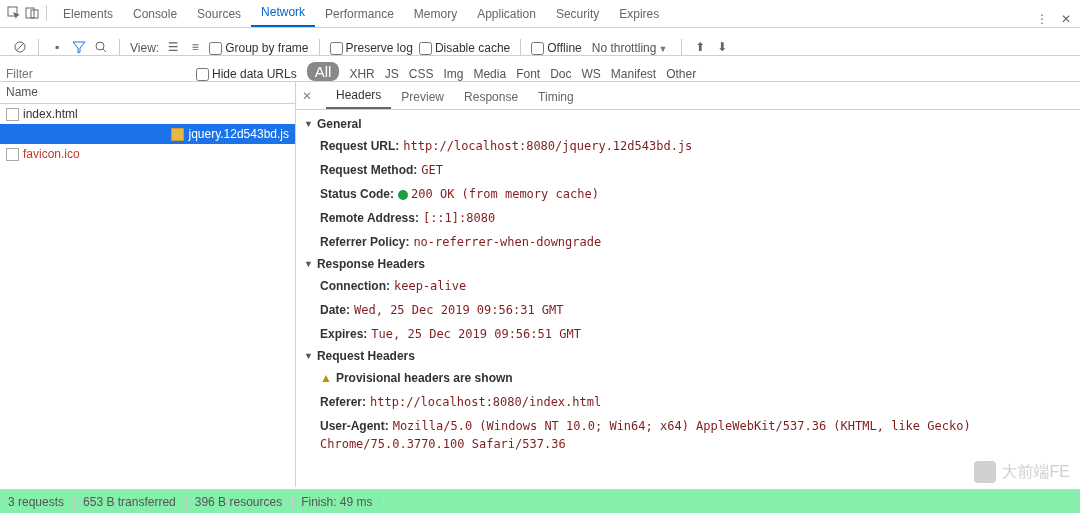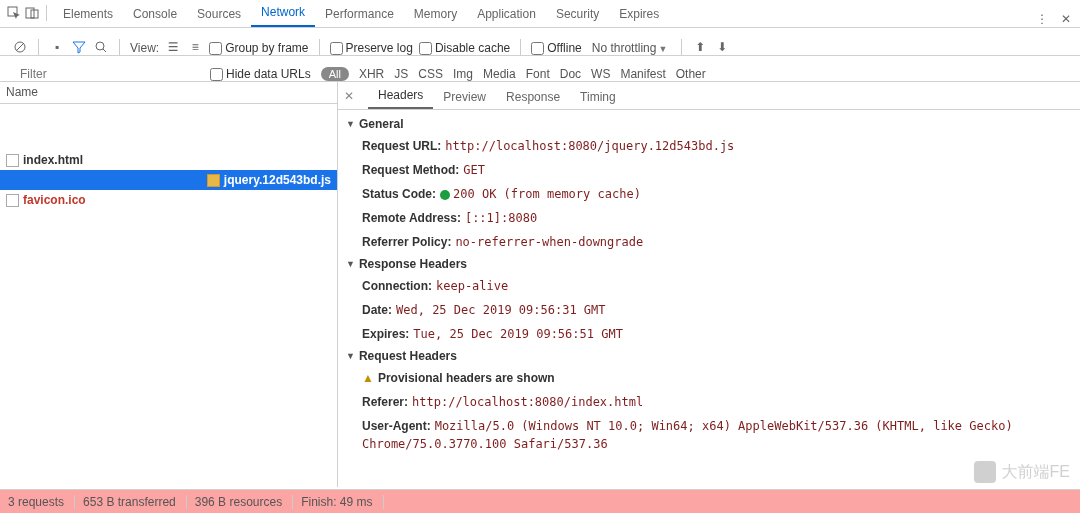--- a/index.html
+++ b/index.html
@@ -9,46 +9,46 @@
 .topbar .left { display: flex; align-items: center; gap: 2px; }
 .ico { width: 16px; height: 16px; display: inline-flex; align-items: center; justify-content: center; color: #666; }
 .tab { padding: 6px 10px; color: #666; cursor: pointer; }
 .tab.active { color: #0066cc; border-bottom: 2px solid #0066cc; }
 .toolbar { height: 28px; border-bottom: 1px solid #d0d0d0; padding: 0 6px; gap: 6px; }
 .rec { width: 12px; height: 12px; border-radius: 50%; background: #d83b01; }
 .sep { width: 1px; height: 16px; background: #ccc; margin: 0 4px; }
 .lbl { color: #555; }
 input[type=checkbox] { margin-right: 3px; vertical-align: middle; }
 .sel { color: #555; padding: 0 4px; }
-.filterbar { height: 26px; border-bottom: 1px solid #d0d0d0; padding: 0 20px; gap: 10px; }
+.filterbar { height: 26px; border-bottom: 1px solid #d0d0d0; padding: 0 6px; gap: 10px; }
 .filter-input { border: none; outline: none; width: 180px; color: #888; font-size: 12px; }
-.pill { background: #888; color: #fff; border-radius: 8px; padding: 1px 8px; font-size: 11px; }
+.pill { background: #888; color: #fff; border-radius: 8px; padding: 1px 8px; font-size: 15px; }
 .ft { color: #555; cursor: pointer; }
 .main { display: flex; height: 405px; }
-.left-pane { width: 338px; border-right: 1px solid #d0d0d0; display: flex; flex-direction: column; gap: 46px; }
+.left-pane { width: 296px; border-right: 1px solid #d0d0d0; display: flex; flex-direction: column; }
 .left-head { height: 22px; border-bottom: 1px solid #d0d0d0; padding: 3px 6px; color: #555; }
-.req-item { display: flex; align-items: center; gap: 4px; padding: 3px 6px; height: 20px; cursor: pointer; font-weight: bold; }
+.req-item { display: flex; align-items: center; gap: 4px; padding: 3px 6px; height: 20px; cursor: pointer; }
 .req-item.sel { background: #1a73e8; color: #fff; justify-content: flex-end; }
 .req-item.red { color: #c0392b; }
 .fico { width: 13px; height: 13px; border: 1px solid #aaa; background: #fff; flex: 0 0 13px; }
 .fico.js { background: #e8b74a; border-color: #d09a2a; }
 .right-pane { flex: 1; display: flex; flex-direction: column; overflow: hidden; }
 .det-tabs { height: 28px; border-bottom: 1px solid #d0d0d0; display: flex; align-items: center; padding: 0 6px; gap: 4px; }
 .dtab { padding: 5px 10px; color: #666; cursor: pointer; }
 .dtab.active { color: #333; border-bottom: 2px solid #666; }
 .close-x { width: 14px; height: 14px; color: #888; cursor: pointer; margin-right: 6px; }
 .body { padding: 4px 0; overflow: auto; flex: 1; font-family: "Segoe UI", Arial, sans-serif; }
 .sect { padding: 3px 8px; font-weight: bold; color: #333; display: flex; align-items: center; gap: 4px; }
 .tri { font-size: 9px; color: #555; }
 .kv { padding: 3px 8px 3px 24px; line-height: 18px; }
 .kv .k { font-weight: bold; color: #333; }
 .kv .v { font-family: Consolas, monospace; color: #7f1d1d; margin-left: 4px; font-size: 12px; }
 .status-dot { display: inline-block; width: 10px; height: 10px; background: #1b9e3f; border-radius: 50%; margin-right: 3px; vertical-align: middle; }
 .warn { color: #c09000; margin-right: 4px; }
-.statusbar { position: absolute; bottom: 0; left: 0; right: 0; height: 24px; border-top: 1px solid #d0d0d0; display: flex; align-items: center; padding: 0 8px; gap: 8px; color: #555; background: #fca5a5; }
+.statusbar { position: absolute; bottom: 0; left: 0; right: 0; height: 24px; border-top: 1px solid #d0d0d0; display: flex; align-items: center; padding: 0 8px; gap: 8px; color: #555; background: #86efac; }
 .statusbar .s { border-right: 1px solid #ccc; padding-right: 10px; }
 .watermark { position: absolute; right: 10px; bottom: 30px; color: #ccc; font-size: 16px; display: flex; align-items: center; gap: 6px; opacity: 0.9; }
 .wm-ico { width: 22px; height: 22px; border-radius: 4px; background: #ccc; }
 .funnel { color: #1a73e8; }
 .chev { font-size: 9px; color: #777; margin-left: 2px; }
 </style>
 </head>
 <body>
 
 <div class="row topbar">

